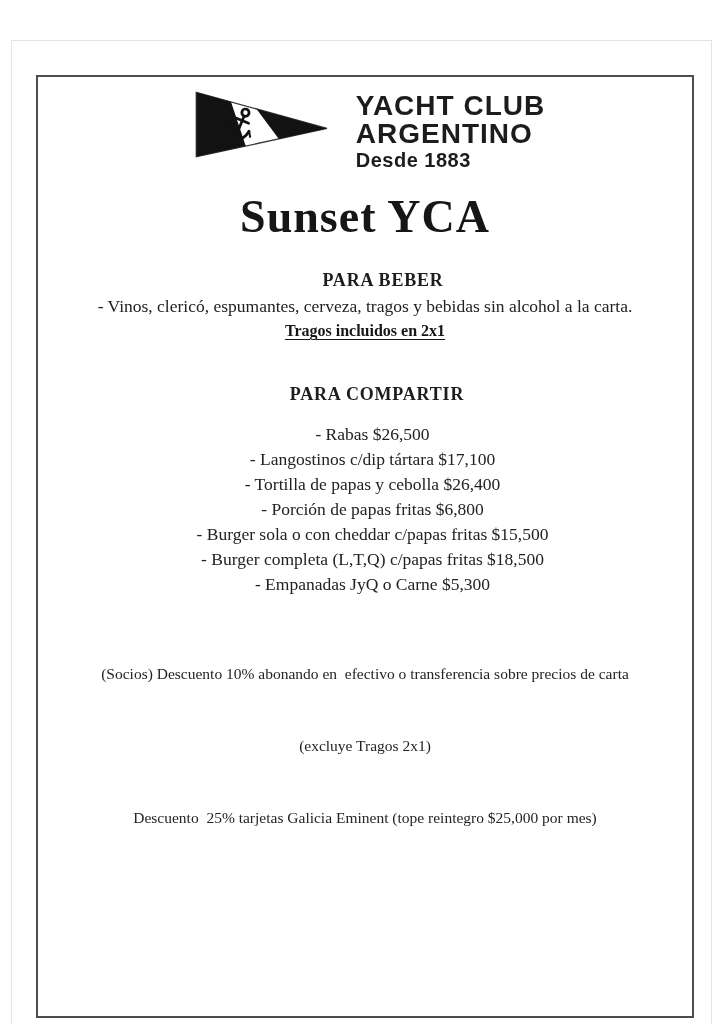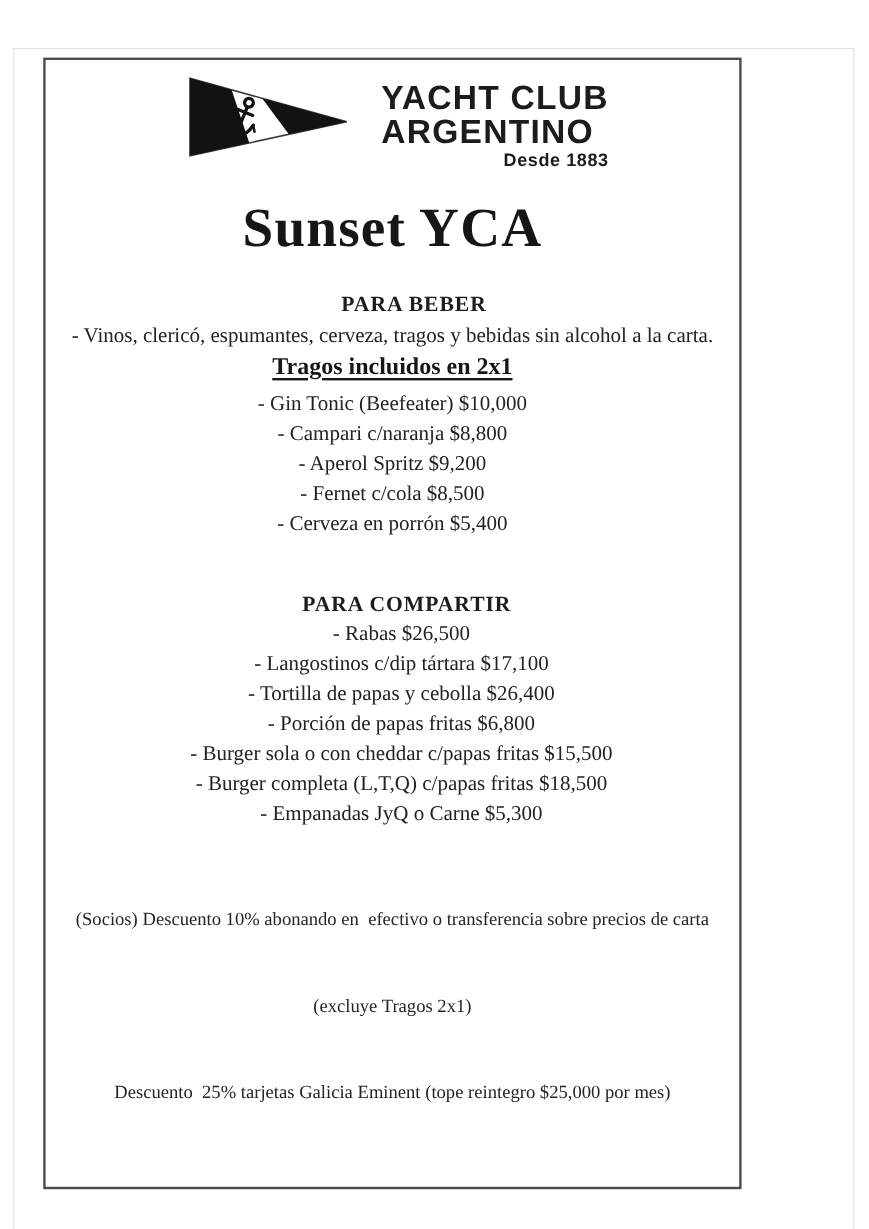--- a/index.html
+++ b/index.html
@@ -12,22 +12,22 @@
   }
   .page {
     position: absolute;
     left: 11px; top: 40px;
     width: 701px; height: 1010px;
     background: #ffffff;
     border: 1px solid #e4e4e4;
   }
   .frame {
     position: absolute;
-    left: 24px; top: 7px;
-    width: 582px; height: 943px;
+    left: 24px; top: 34px;
+    width: 658px; height: 943px;
     border: 2px solid #4d4d4d;
     background: #ffffff;
     text-align: center;
     overflow: hidden;
   }
   
   .logo-row {
     margin-top: 11px;
     display: flex;
     justify-content: center;
@@ -36,21 +36,21 @@
   }
   .burgee { width: 155px; height: 86px; flex: 0 0 auto; }
   .logo-text {
     font-family: "Liberation Sans", "DejaVu Sans", sans-serif;
     font-weight: bold;
     color: #1c1c1c;
     text-align: left;
     line-height: 1.0;
   }
   .logo-line { font-size: 28px; letter-spacing: 1px; }
-  .logo-tagline { font-size: 15px; text-align: right; margin-top: 2px; letter-spacing: 0.5px; }
+  .logo-tagline { font-size: 20px; text-align: left; margin-top: 2px; letter-spacing: 0.5px; }
   
   .event-title {
     margin-top: 16px;
     font-size: 46px;
     font-weight: 600;
     color: #161616;
     letter-spacing: 1px;
   }
   
   .section-heading {
@@ -60,34 +60,34 @@
     color: #1d1d1d;
   }
   .drinks-heading { margin-top: 27px; margin-left: 36px; }
   .drinks-intro {
     margin-top: 5px;
     font-size: 17.5px;
     color: #222;
   }
   .drinks-subheading {
     margin-top: 5px;
-    font-size: 20px;
+    font-size: 16px;
     font-weight: bold;
     text-decoration: underline;
     text-underline-offset: 3px;
     color: #161616;
   }
   .item-list { margin-top: 6px; }
   .item {
     font-size: 17.5px;
     line-height: 25px;
     color: #222;
   }
   .food-heading { margin-top: 44px; margin-left: 24px; }
-  .food-list { margin-top: 1px; padding-left: 15px; }
+  .food-list { margin-top: 17px; padding-left: 15px; }
   
   .notes {
     margin-top: 17px;
     font-size: 15.5px;
     line-height: 24px;
     color: #242424;
     white-space: pre-wrap;
   }
 </style>
 </head>
@@ -122,27 +122,20 @@
         <div class="logo-line">ARGENTINO</div>
         <div class="logo-tagline">Desde 1883</div>
       </div>
     </div>
 
     <div class="event-title">Sunset YCA</div>
 
     <div class="section-heading drinks-heading">PARA BEBER</div>
     <div class="drinks-intro">- Vinos, clericó, espumantes, cerveza, tragos y bebidas sin alcohol a la carta.</div>
     <div class="drinks-subheading">Tragos incluidos en 2x1</div>
-    <div class="item-list">
-      <div class="item">- Gin Tonic (Beefeater) $10,000</div>
-      <div class="item">- Campari c/naranja $8,800</div>
-      <div class="item">- Aperol Spritz $9,200</div>
-      <div class="item">- Fernet c/cola $8,500</div>
-      <div class="item">- Cerveza en porrón $5,400</div>
-    </div>
 
     <div class="section-heading food-heading">PARA COMPARTIR</div>
     <div class="item-list food-list">
       <div class="item">- Rabas $26,500</div>
       <div class="item">- Langostinos c/dip tártara $17,100</div>
       <div class="item">- Tortilla de papas y cebolla $26,400</div>
       <div class="item">- Porción de papas fritas $6,800</div>
       <div class="item">- Burger sola o con cheddar c/papas fritas $15,500</div>
       <div class="item">- Burger completa (L,T,Q) c/papas fritas $18,500</div>
       <div class="item">- Empanadas JyQ o Carne $5,300</div>

